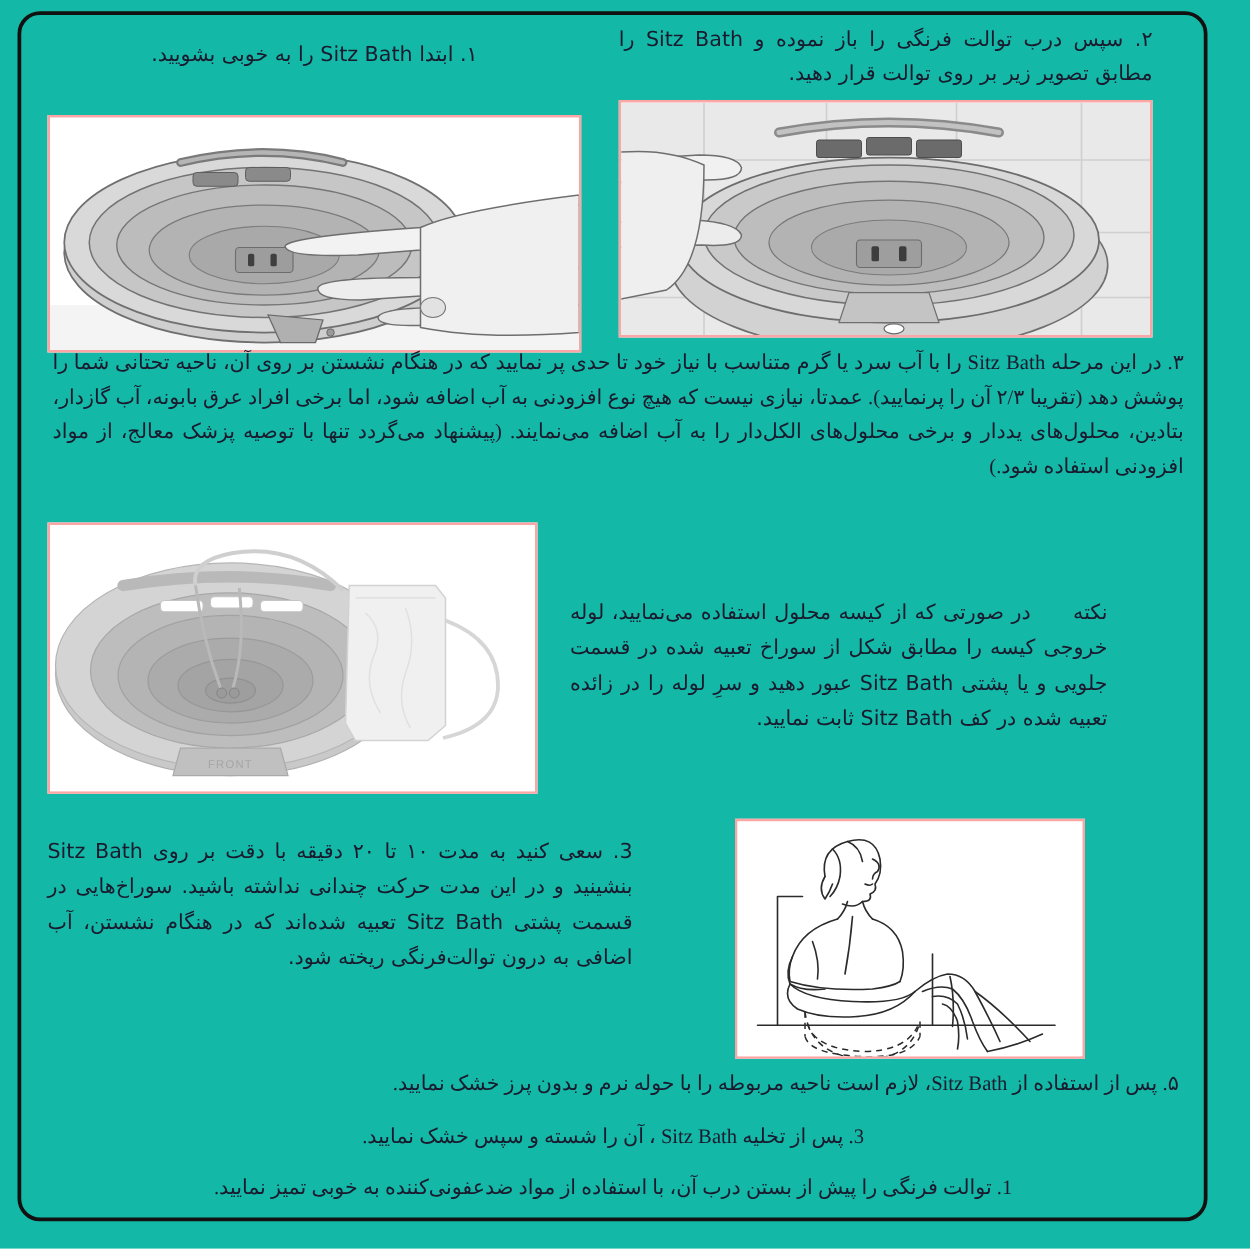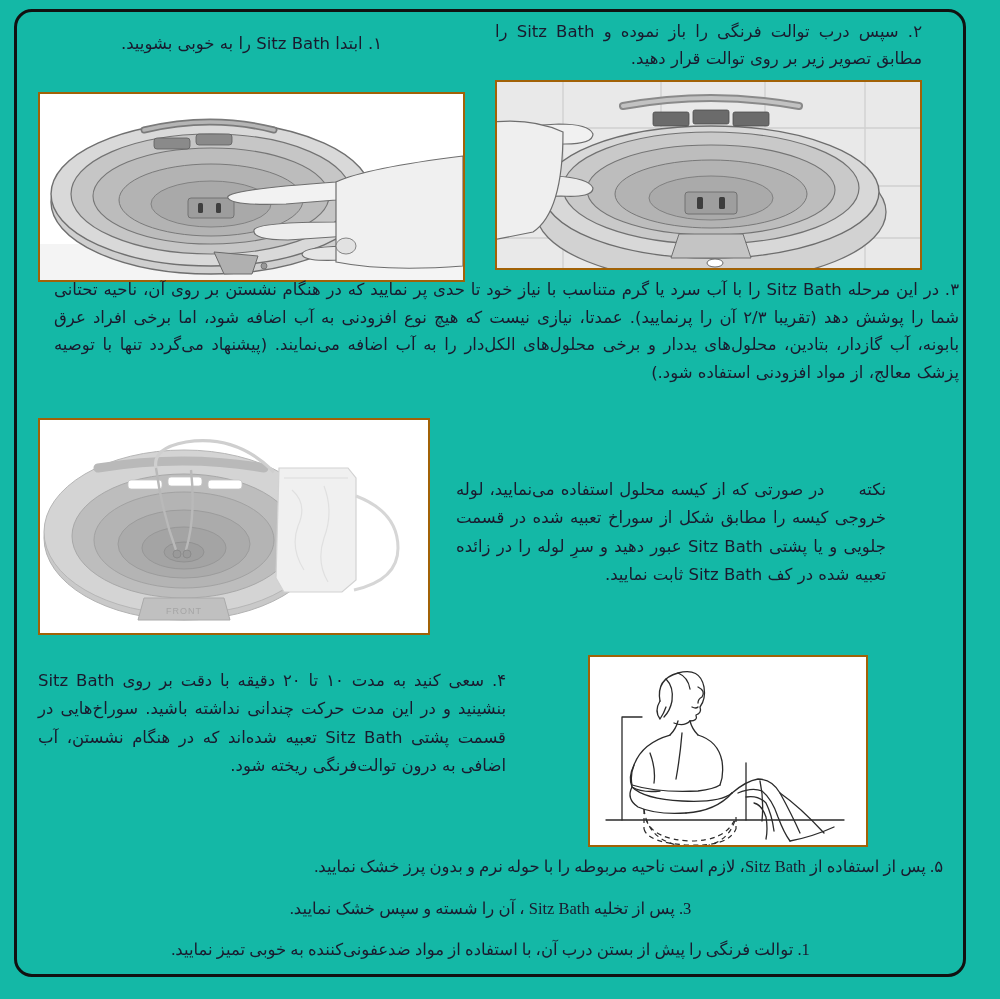--- a/index.html
+++ b/index.html
@@ -72,35 +72,36 @@
     direction: rtl;
     text-align: right;
     font-size: 16.5px;
     line-height: 1.64;
     color: #1a1a2e;
   }
   .top-caption.two-line { text-align: justify; }
 
   
   .frame {
-    border: 2px solid #a16207;
+    border: 2px solid #fca5a5;
     background: #ffffff;
     box-sizing: border-box;
     overflow: hidden;
     position: relative;
   }
 
   .fig-top { width: 427px; height: 190px; margin-top: 6px; }
 
   
   .para3 {
     position: absolute;
-    left: 16px;
+    left: 4px;
     top: 258px;
     width: 905px;
+    font-family: Liberation Serif, serif;
   }
 
   
   .note-row {
     position: absolute;
     left: 0;
     top: 400px;
     width: 905px;
     display: flex;
     flex-direction: row-reverse;
@@ -292,21 +293,21 @@
           <path d="M320,76 Q362,92 362,128 Q362,160 318,170" fill="none" stroke="#d6d6d6" stroke-width="3"></path>
         </svg>
       </div>
 
       <div class="note-text">
         <span class="note-label">نکته</span><span class="note-gap"></span><span>در صورتی که از کیسه محلول استفاده می‌نمایید، لوله خروجی کیسه را مطابق شکل از سوراخ تعبیه شده در قسمت جلویی و یا پشتی Sitz Bath عبور دهید و سرِ لوله را در زائده تعبیه شده در کف Sitz Bath ثابت نمایید.</span>
       </div>
     </div>
 
     <div class="step4-row">
-      <div class="step4-text">۴. سعی کنید به مدت ۱۰ تا ۲۰ دقیقه با دقت بر روی Sitz Bath بنشینید و در این مدت حرکت چندانی نداشته باشید. سوراخ‌هایی در قسمت پشتی Sitz Bath تعبیه شده‌اند که در هنگام نشستن، آب اضافی به درون توالت‌فرنگی ریخته شود.</div>
+      <div class="step4-text">3. سعی کنید به مدت ۱۰ تا ۲۰ دقیقه با دقت بر روی Sitz Bath بنشینید و در این مدت حرکت چندانی نداشته باشید. سوراخ‌هایی در قسمت پشتی Sitz Bath تعبیه شده‌اند که در هنگام نشستن، آب اضافی به درون توالت‌فرنگی ریخته شود.</div>
 
       <div class="frame fig-sitting">
         <svg viewBox="0 0 280 192" width="280" height="192">
           <rect x="0" y="0" width="280" height="192" fill="#ffffff"></rect>
           <g fill="none" stroke="#2b2b2b" stroke-width="1.3" stroke-linecap="round" stroke-linejoin="round">
 
             <line x1="20" y1="163" x2="258" y2="163"></line>
 
             <path d="M36,163 L36,60 L56,60"></path>
             <path d="M160,163 L160,106"></path>

